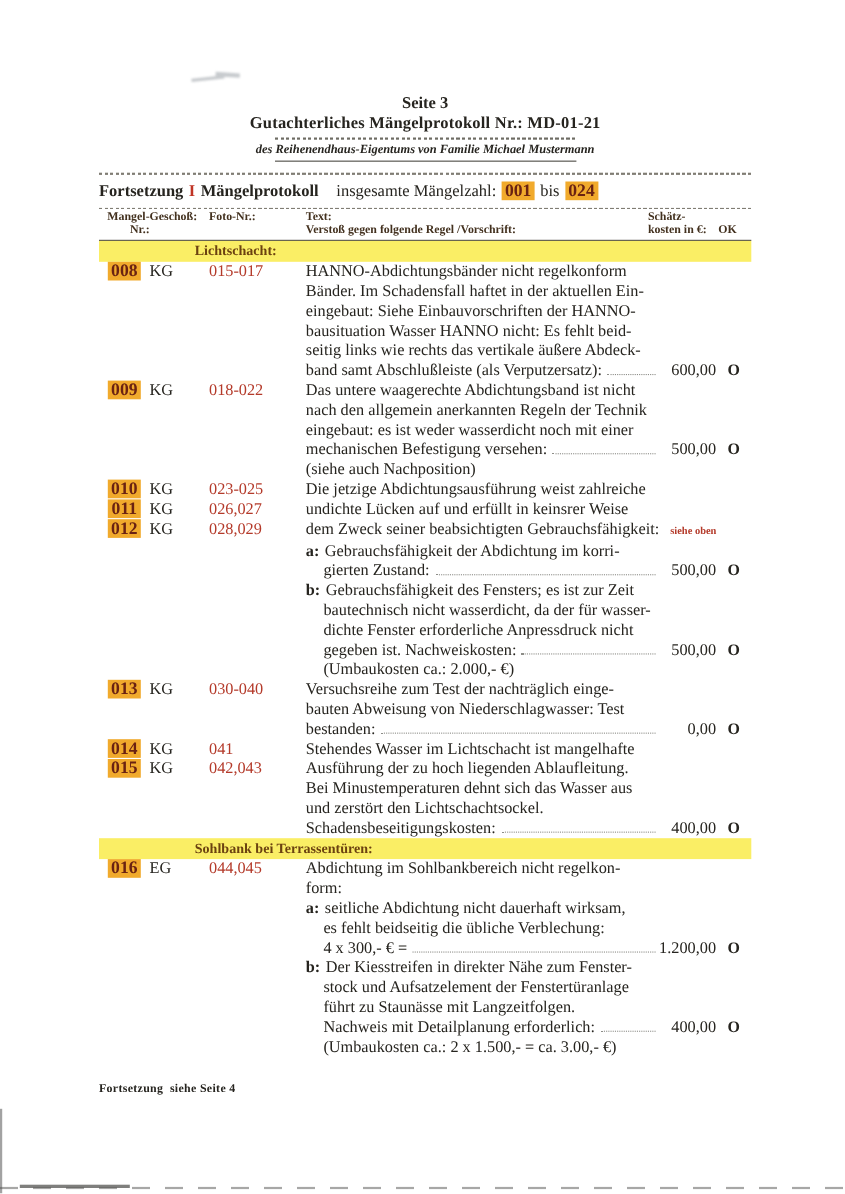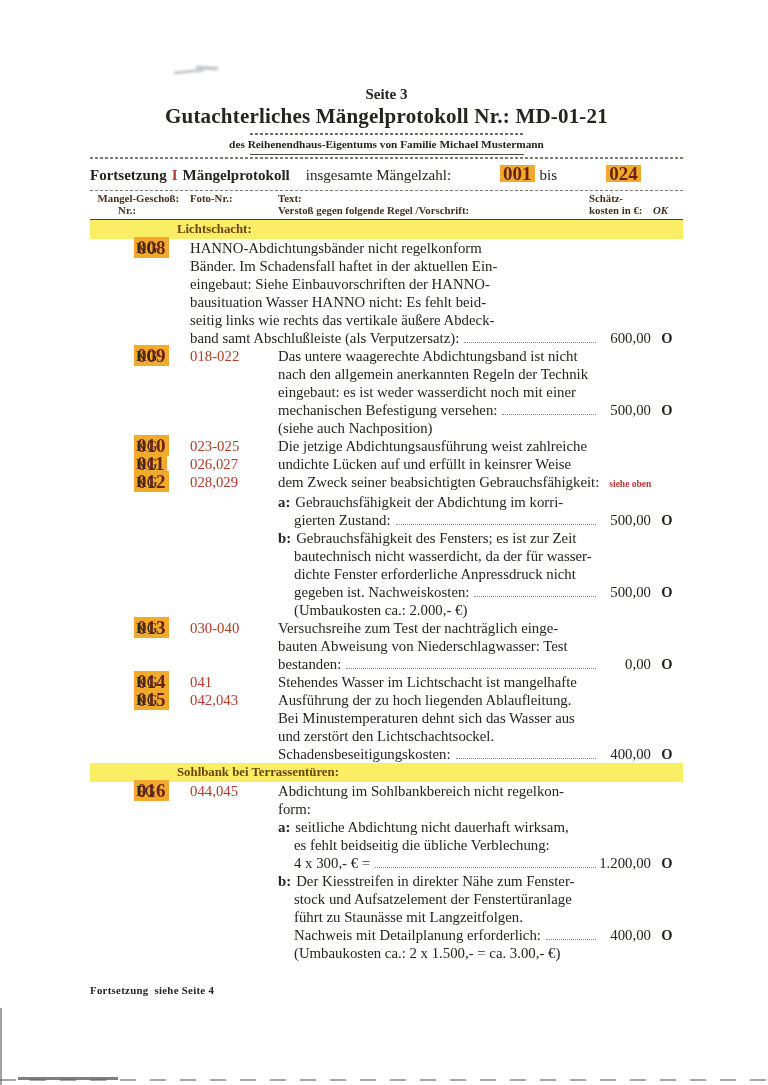--- a/index.html
+++ b/index.html
@@ -6,39 +6,39 @@
   body{
     width:768px;height:1085px;background:#ffffff;
     font-family:"Liberation Serif", serif;color:#26241f;
     position:relative;overflow:hidden;
   }
   .page{position:absolute;inset:0;}
 
   
   .doc-header{position:absolute;top:86px;left:90px;width:593px;text-align:center;}
   .seite{font-weight:bold;font-size:15px;}
-  .title{font-weight:bold;font-size:21px;margin-top:1px;letter-spacing:.2px;}
+  .title{font-weight:bold;font-size:15px;margin-top:1px;letter-spacing:.2px;}
   .dash-divider{width:274px;height:1.7px;margin:4px auto 3px;
     background:repeating-linear-gradient(90deg,#6e6c64 0 3px,transparent 3px 5px);}
-  .subtitle{font-weight:bold;font-size:11.3px;margin-top:2px;}
+  .subtitle{font-weight:bold;font-size:11.3px;margin-top:2px;font-style:italic;}
   .solid-divider{width:274px;height:1.4px;margin:4px auto 0;background:#4c4a44;}
 
   
   .dtable{position:absolute;left:90px;top:157px;width:593px;}
   .dashline{height:1.7px;background:repeating-linear-gradient(90deg,#807d74 0 3px,transparent 3px 5px);}
   .cont-row{display:flex;align-items:baseline;font-size:15px;line-height:17px;padding:6px 0 6px;}
   .b{font-weight:bold;}
   .red{color:#c03425;}
   .sp{width:5px;flex:0 0 auto;} .spw{width:16px;flex:0 0 auto;}
-  .hl{background:#f1aa2c;color:#6a2212;font-weight:bold;padding:0 3px;font-size:19px;margin-left:44px;}
+  .hl{background:#f1aa2c;color:#6a2212;font-weight:bold;padding:0 3px;font-size:16px;}
 
   .col-headers{display:flex;font-size:10.8px;font-weight:bold;color:#43311f;
     line-height:11.5px;padding:2px 0 3px;border-bottom:1.5px solid #45433c;}
   .ch-nr{width:46px;text-align:right;} .ch-floor{width:54px;} .ch-foto{width:88px;}
-  .ch-text{flex:1;} .ch-cost{width:64px;} .ch-ok{width:30px;display:flex;align-items:flex-end;font-style:italic;}
+  .ch-text{flex:1;} .ch-cost{width:64px;} .ch-ok{width:30px;display:flex;align-items:flex-end;}
 
   .section-band{background:#faee65;height:19px;line-height:19.5px;padding-left:87px;
     font-weight:bold;font-size:12.8px;color:#6b4210;}
 
   .entry{display:flex;font-size:14.8px;line-height:18px;}
   .e-nr{width:46px;text-align:center;} .e-floor{width:54px;} .e-foto{width:88px;color:#b43a2a;} .e-text{flex:1;}
   .refline{height:18px;}
   .tline{display:flex;align-items:baseline;}
   .txt{white-space:pre;}
   .ind{padding-left:16px;}
@@ -127,20 +127,23 @@
 
     <div id="table-body">
         <div class="section-band"><span>Lichtschacht:</span></div>
         <div class="entry">
           <div class="e-nr">
             <div class="refline"><span class="hl">008</span></div>
           </div>
           <div class="e-floor">
             <div class="refline">KG</div>
           </div>
+          <div class="e-foto">
+            <div class="refline">015-017</div>
+          </div>
           <div class="e-text">
             <div class="tline">
               <span class="txt">HANNO-Abdichtungsbänder nicht regelkonform</span>
             </div>
             <div class="tline">
               <span class="txt">Bänder. Im Schadensfall haftet in der aktuellen Ein-</span>
             </div>
             <div class="tline">
               <span class="txt">eingebaut: Siehe Einbauvorschriften der HANNO-</span>
             </div>

